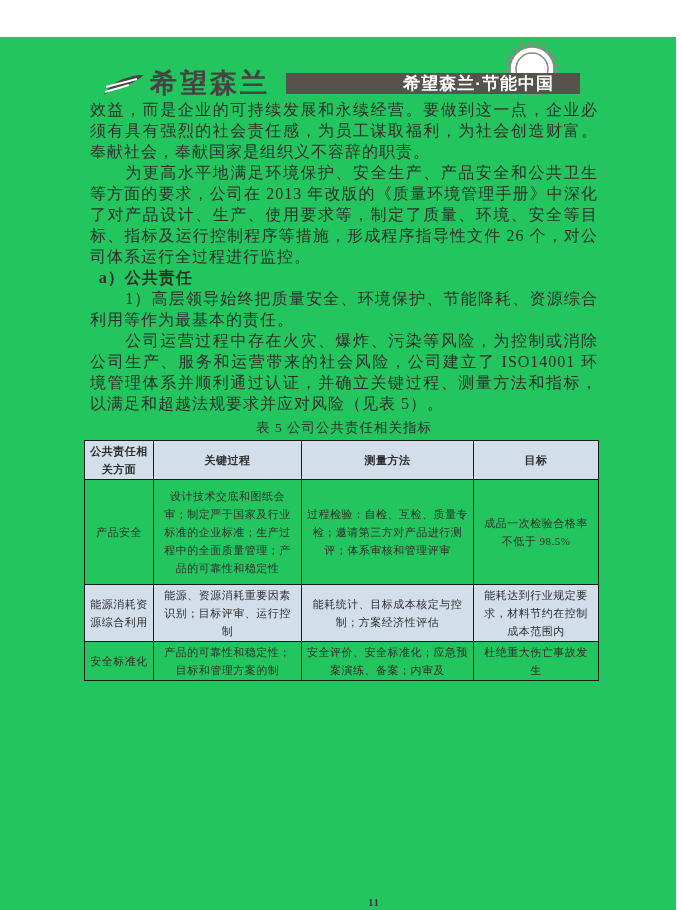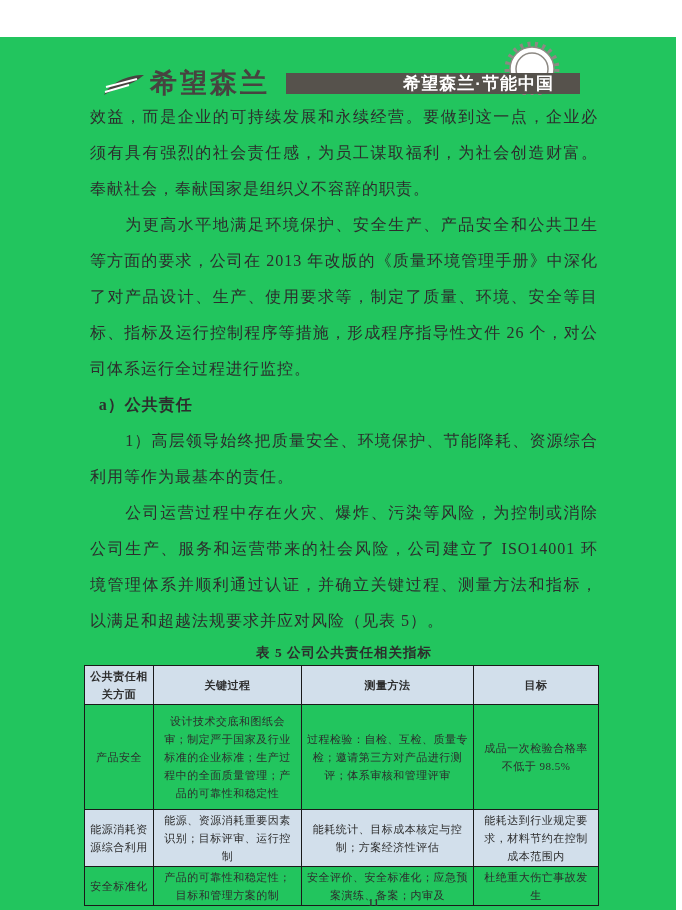--- a/index.html
+++ b/index.html
@@ -36,33 +36,33 @@
     color:#ffffff; margin-right:26px;
   }
 
   
   .content {
     position:absolute; left:90px; top:62px; width:508px;
   }
   .content p {
     margin:0;
     font-size:16px;
-    line-height:36px;
+    line-height:21px;
     letter-spacing:1px;
     text-align:justify;
   }
   .content p.indent { text-indent:2.2em; }
   .content p.heading { font-weight:bold; text-indent:0.55em; }
 
   
   .table-title {
     margin-top:5px;
     text-align:center;
     font-size:13.5px;
-    font-weight:bold;
+    font-weight:normal;
     letter-spacing:1px;
   }
   table.resp {
     margin-top:3px;
     margin-left:-6px;
     border-collapse:collapse;
     table-layout:fixed;
     width:514px;
     font-size:11px;
     line-height:18px;

